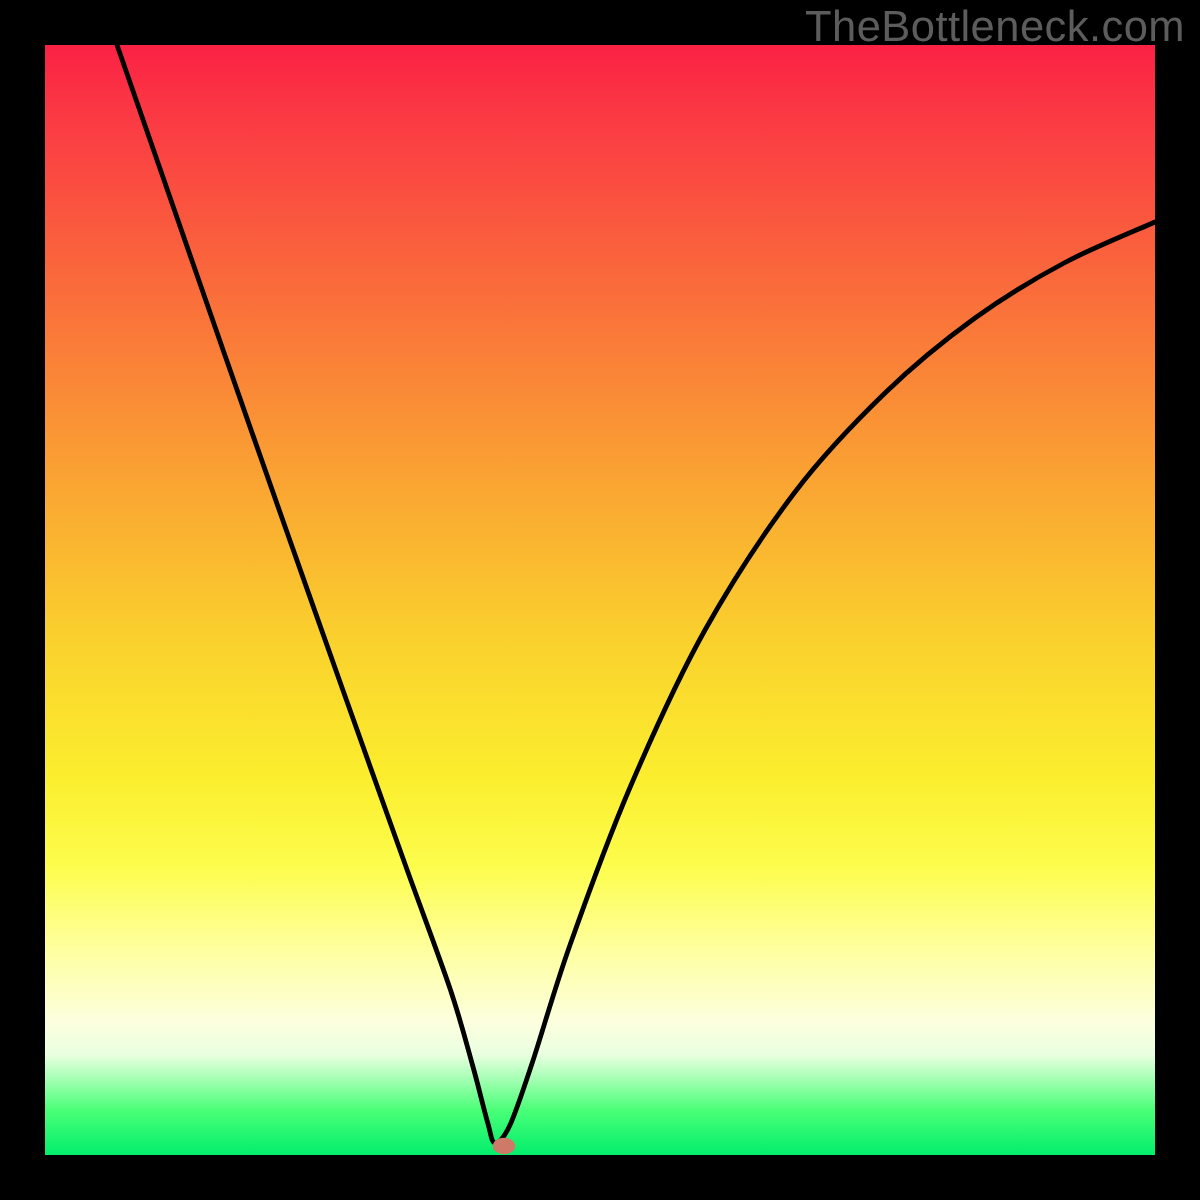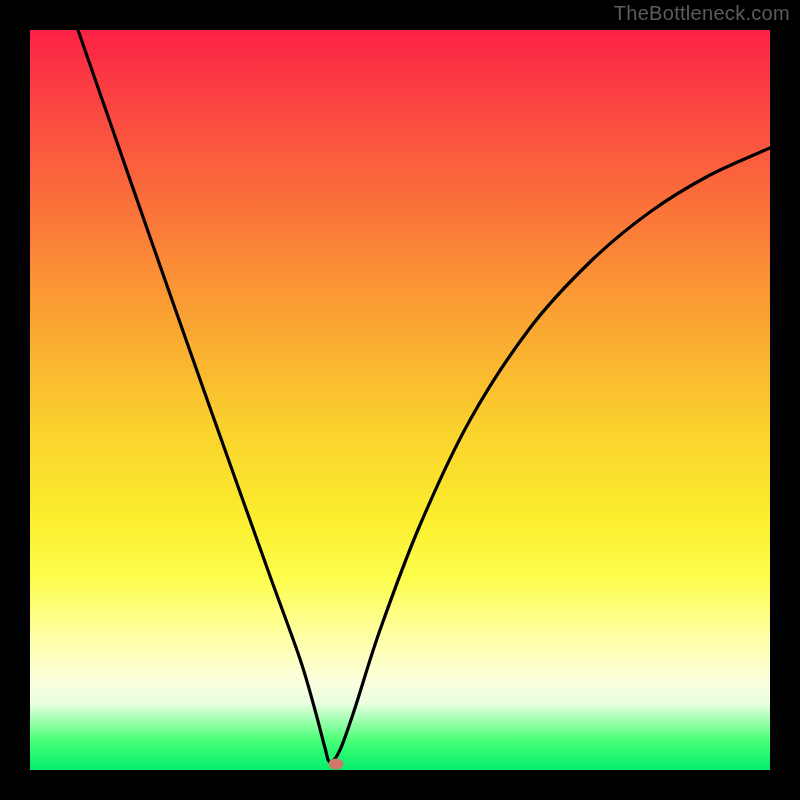--- a/index.html
+++ b/index.html
@@ -15,21 +15,21 @@
     position: relative;
     width: 800px;
     height: 800px;
     background: #000;
   }
   .watermark {
     position: absolute;
     top: 2px;
     right: 10px;
     color: #5c5c5c;
-    font-size: 20px;
+    font-size: 29px;
     font-weight: 500;
     letter-spacing: 0.3px;
     z-index: 5;
   }
   .plot-area {
     position: absolute;
     left: 30px;
     top: 30px;
     width: 740px;
     height: 740px;

